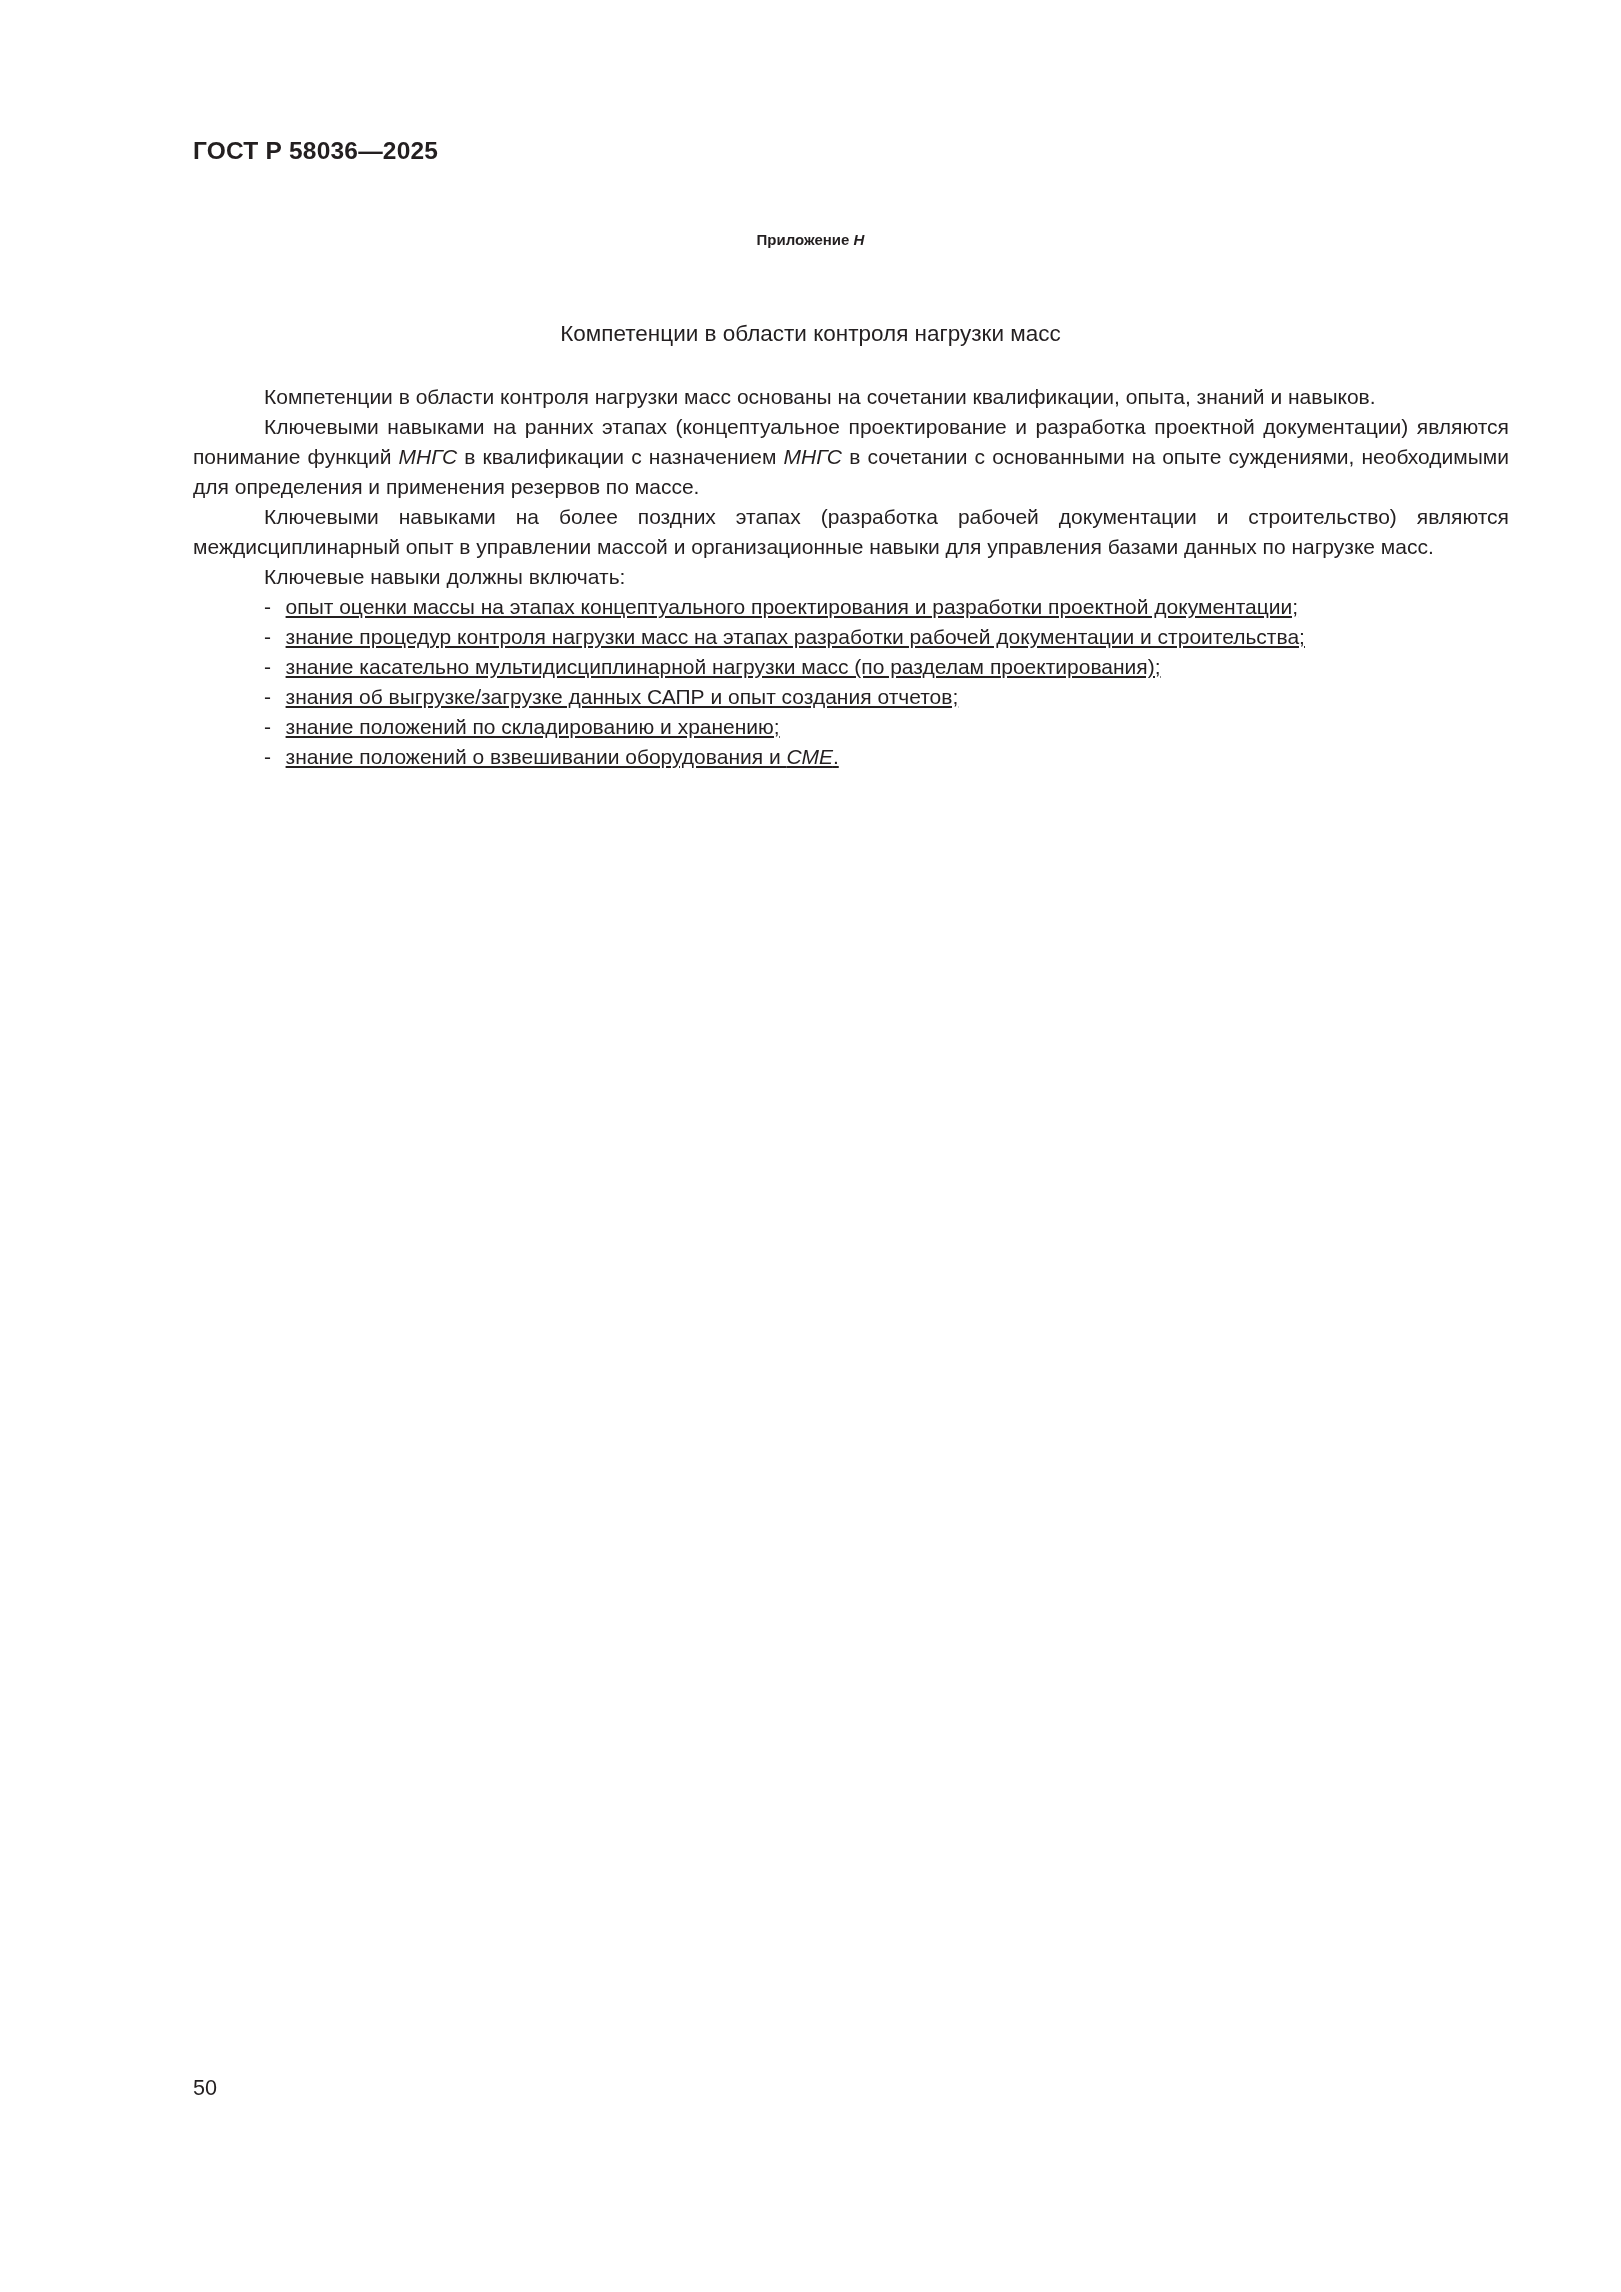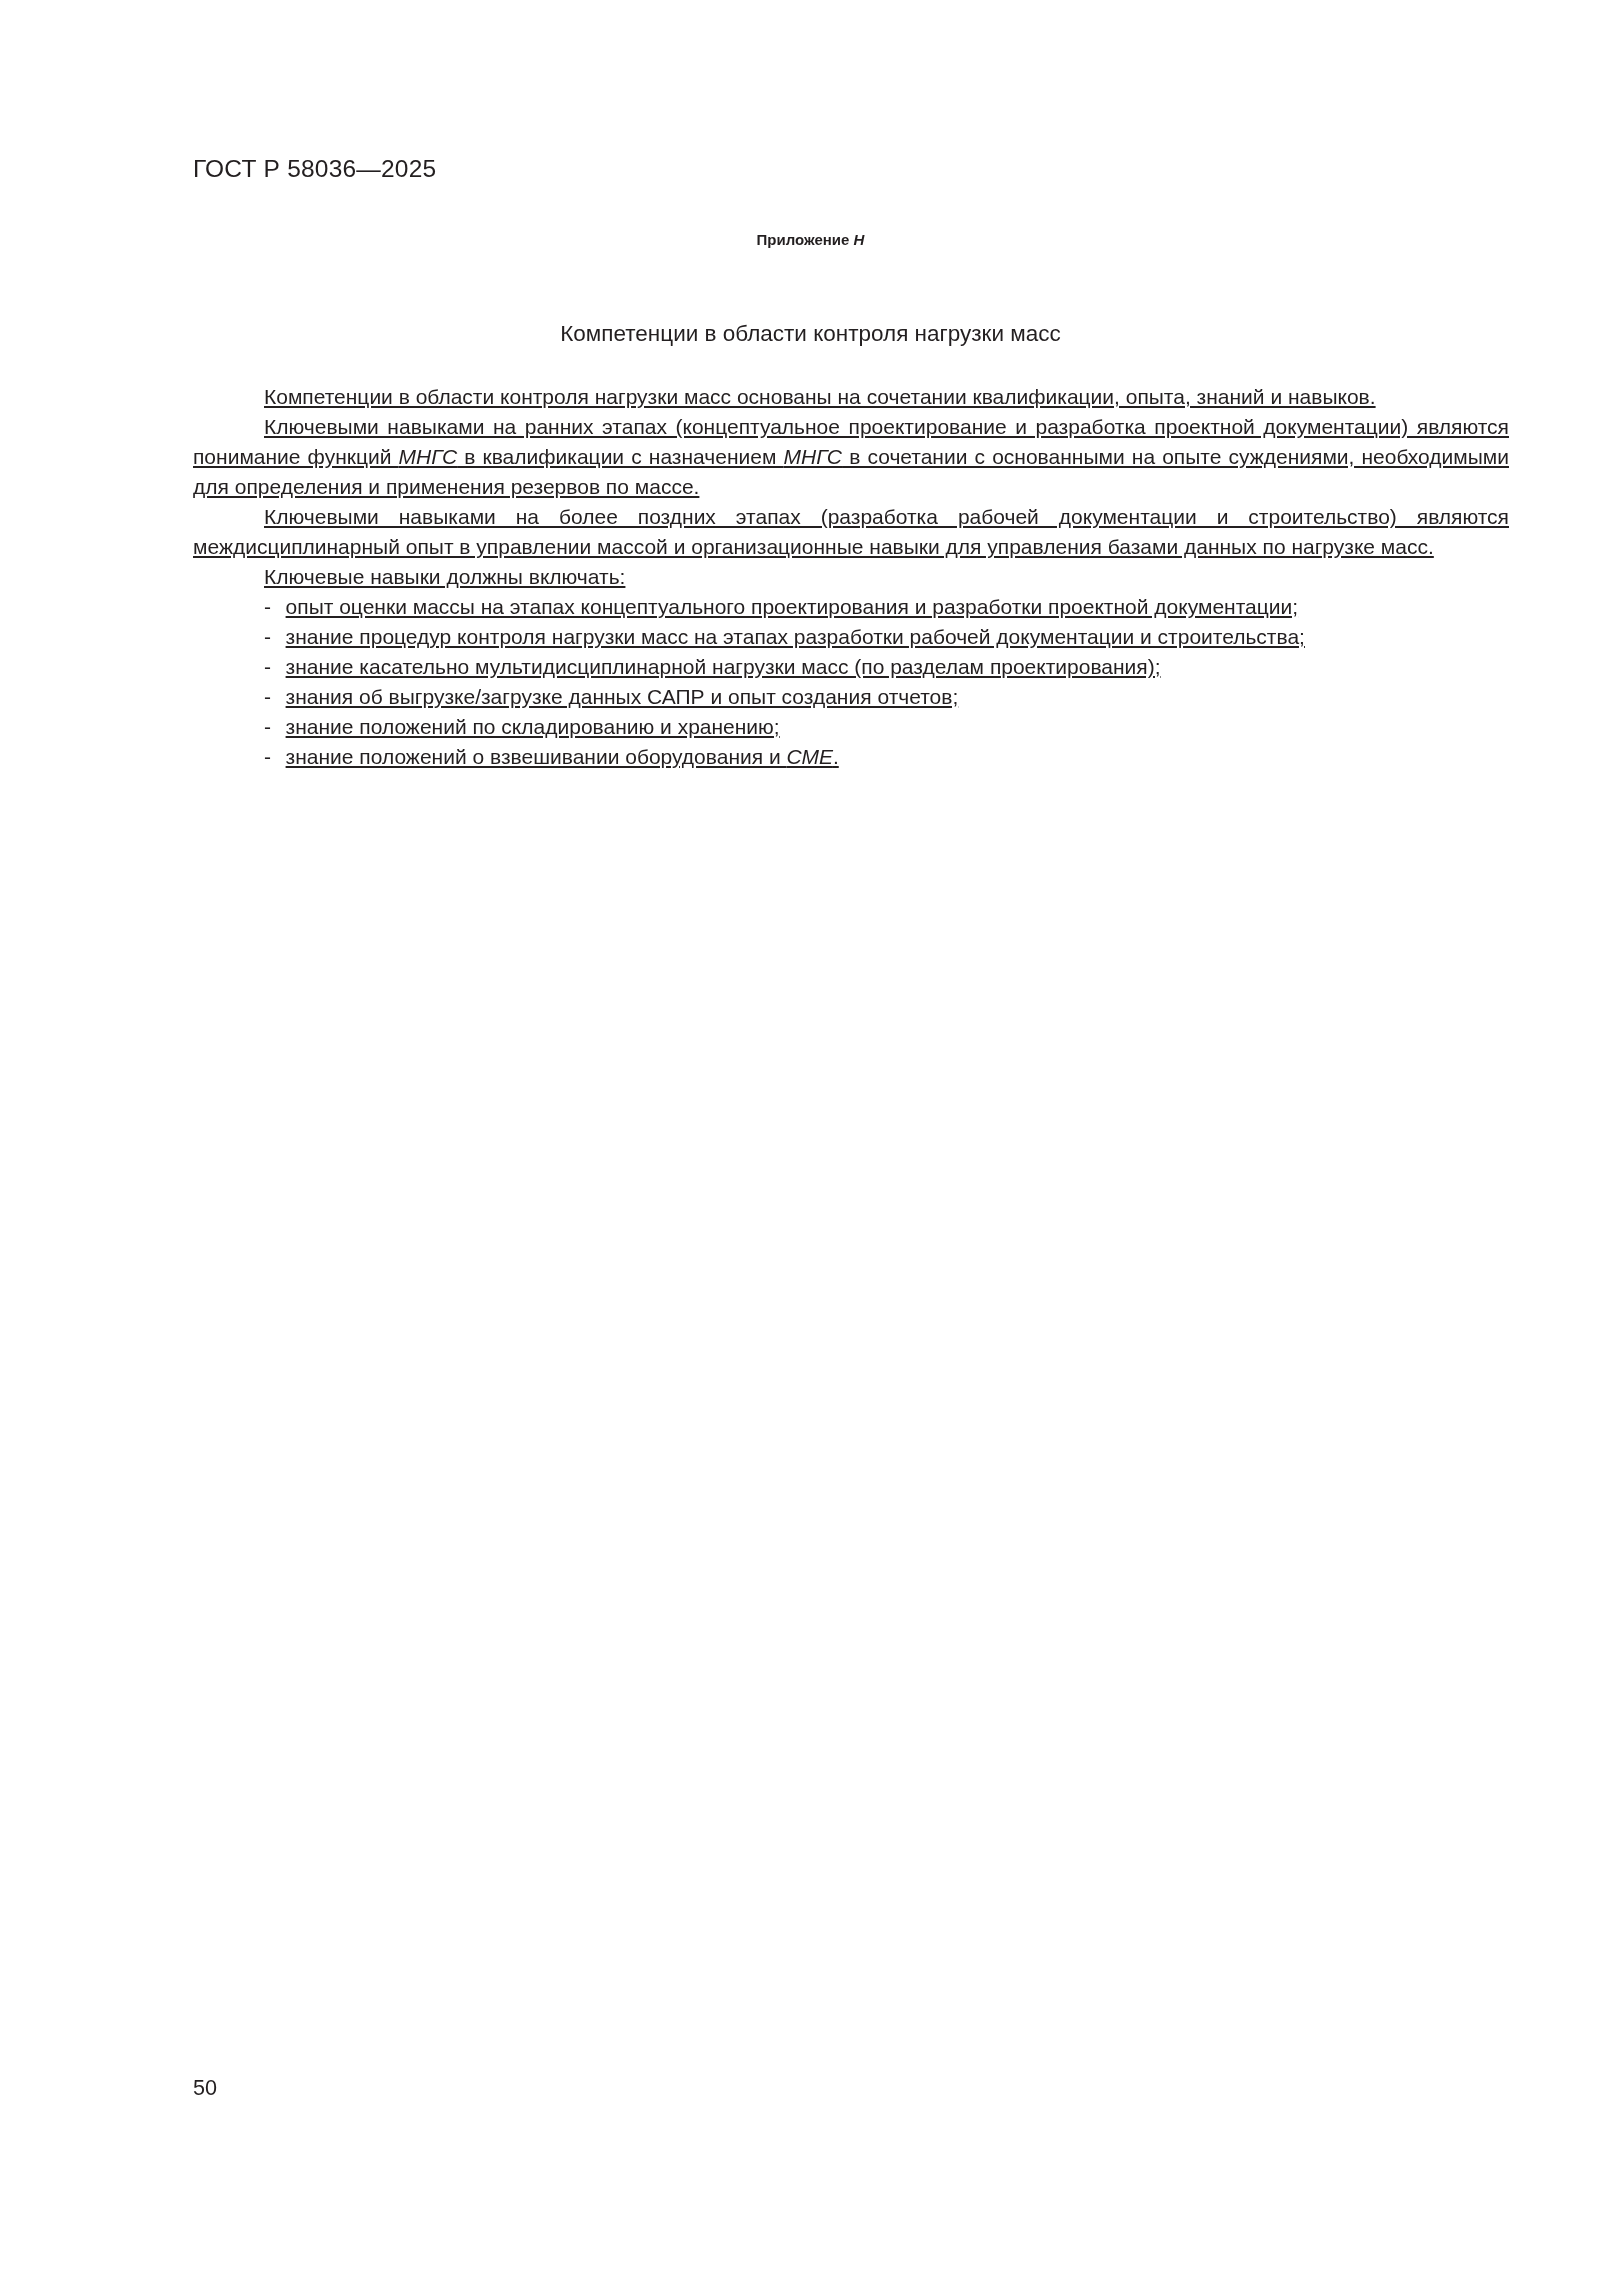--- a/index.html
+++ b/index.html
@@ -11,23 +11,23 @@
       width: 1621px;
       height: 2293px;
       position: relative;
       font-family: "Liberation Sans", sans-serif;
       color: #231f20;
       overflow: hidden;
     }
     .page-header {
       position: absolute;
       left: 193px;
-      top: 155px;
+      top: 137px;
       font-size: 24.5px;
-      font-weight: normal;
+      font-weight: bold;
       letter-spacing: 0.2px;
     }
     .appendix {
       position: absolute;
       left: 0;
       width: 1621px;
       top: 225px;
       text-align: center;
       font-size: 15px;
       font-weight: bold;
@@ -49,21 +49,20 @@
       width: 1316px;
       top: 382px;
       font-size: 21px;
       line-height: 30px;
     }
     .para {
       margin: 0;
       text-indent: 71px;
       text-align: justify;
       hyphens: manual;
-      text-decoration: underline;
     }
     .list {
       margin: 0;
       padding: 0;
       list-style: none;
     }
     .list li {
       padding-left: 71px;
       position: relative;
     }

